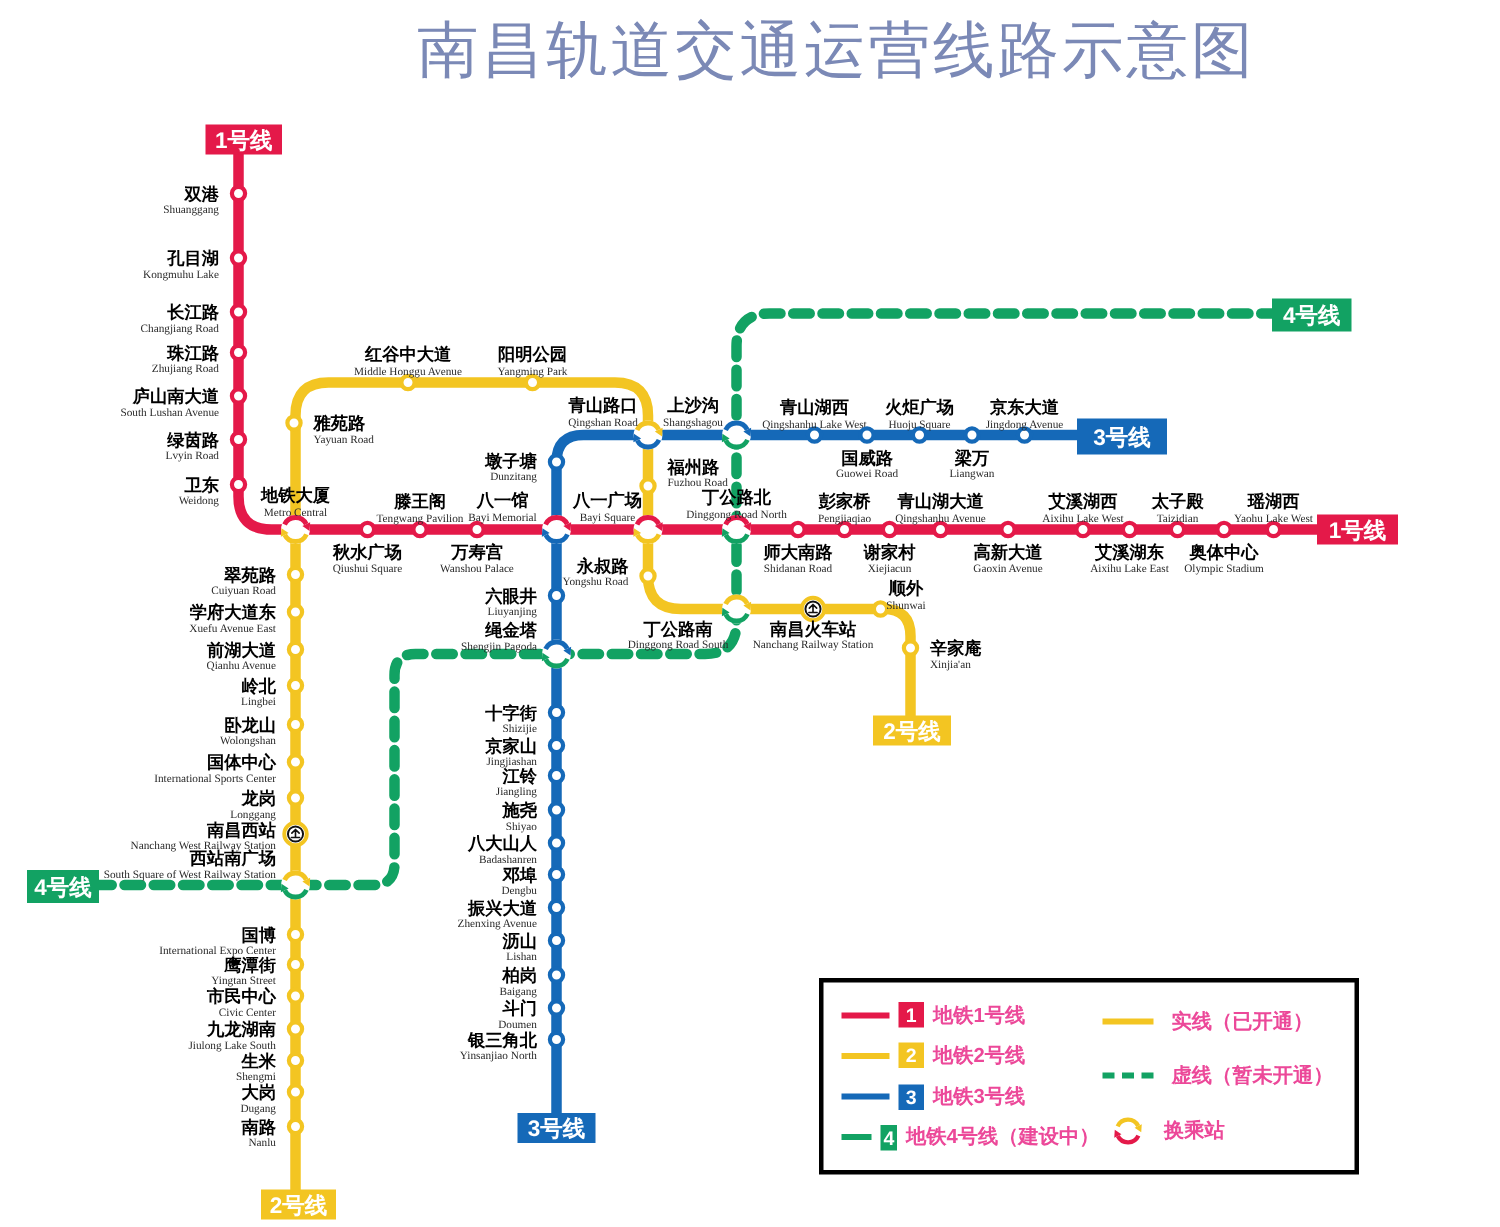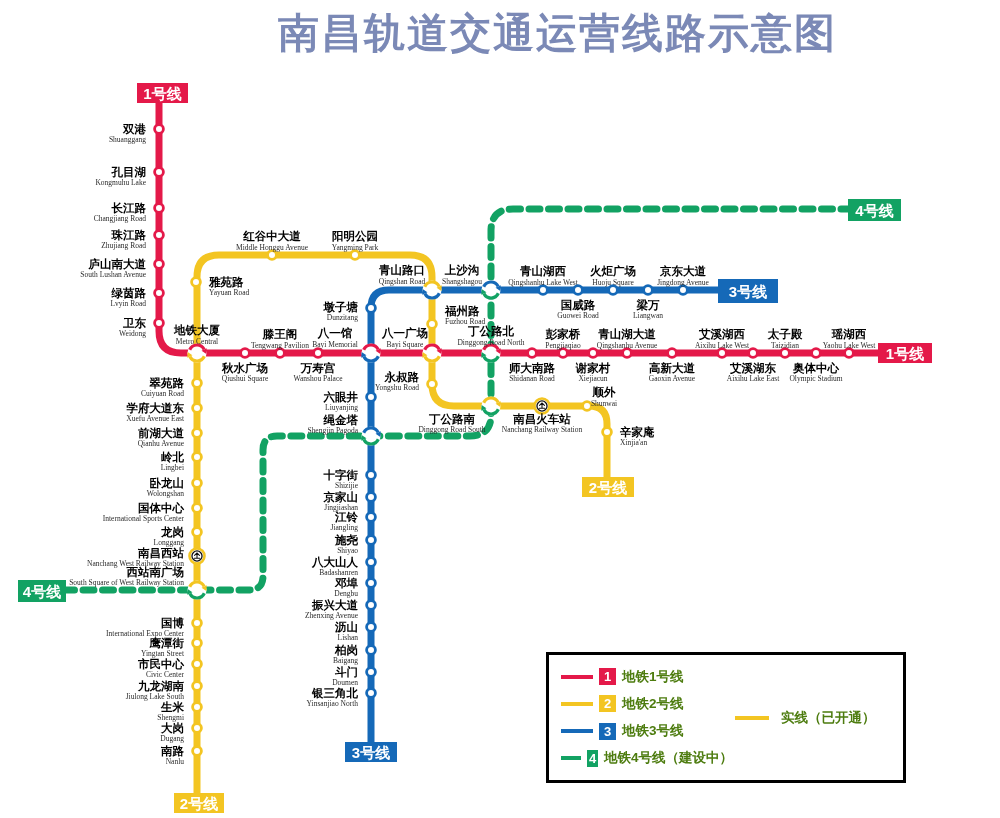--- a/index.html
+++ b/index.html
@@ -1,34 +1,34 @@
 <!DOCTYPE html>
 <html><head>
 <meta charset="utf-8">
 <style>
   html,body{margin:0;padding:0;background:#fff;}
   .stage{position:relative;width:1000px;height:818px;background:#fff;overflow:hidden;
          font-family:"Liberation Sans",sans-serif;}
   .title{position:absolute;left:115px;top:6px;width:885px;text-align:center;
-         font-weight:700;font-size:41px;letter-spacing:2px;}
+         font-weight:400;font-size:41px;letter-spacing:2px;}
   svg.map{position:absolute;left:0;top:0;}
   text.zh{font:700 11.5px "Liberation Sans",sans-serif;fill:#000;}
   text.en{font:7.5px "Liberation Serif","DejaVu Serif",serif;fill:#2a2a2a;}
   text.boxlabel{font:700 15px "Liberation Sans",sans-serif;fill:#fff;}
   
   .legend{position:absolute;left:546px;top:652px;width:360px;height:131px;
           border:3px solid #000;box-sizing:border-box;display:flex;background:#fff;}
   .lg-col{display:flex;flex-direction:column;justify-content:space-around;padding:8px 0;}
   .lg-left{width:172px;padding-left:12px;}
   .lg-right{flex:1;padding-left:2px;font-family:Liberation Mono, monospace;}
   .lg-row{display:flex;align-items:center;height:24px;}
   .lg-line{display:inline-block;width:32px;height:4px;margin-right:6px;}
   .lg-num{display:inline-block;width:17px;height:17px;margin-right:6px;text-align:center;
           line-height:17px;color:#fff;font-weight:700;font-size:13px;}
-  .lg-label{font-weight:700;font-size:13.5px;color:#4d7c0f;white-space:nowrap;}
+  .lg-label{font-weight:700;font-size:13.5px;color:#ec4899;white-space:nowrap;}
   .lg-solid{display:inline-block;width:34px;height:4px;margin-right:12px;}
   .lg-dashed{display:inline-block;width:34px;height:0;border-top:4px dashed #999;margin-right:12px;}
   .lg-icon{width:24px;height:24px;margin:0 12px 0 5px;}
 </style>
 </head>
 <body>
 
 <div class="stage">
   <div class="title" style="color: rgb(123, 137, 182);">南昌轨道交通运营线路示意图</div>
 
@@ -482,15 +482,30 @@
         <span class="lg-line" style="background: rgb(18, 162, 99);"></span>
         <span class="lg-num" style="background: rgb(18, 162, 99);">4</span>
         <span class="lg-label">地铁4号线（建设中）</span>
       </div>
     </div>
     <div class="lg-col lg-right">
       <div class="lg-row">
         <span class="lg-solid" style="background: rgb(243, 197, 34);"></span>
         <span class="lg-label">实线（已开通）</span>
       </div>
+      <div class="lg-row">
+        <span class="lg-dashed" style="border-color: rgb(18, 162, 99);"></span>
+        <span class="lg-label">虚线（暂未开通）</span>
+      </div>
+      <div class="lg-row">
+        <svg class="lg-icon" id="lg-transfer" viewBox="0 0 26 26">
+            <g>
+              <path d="M5.518005436585945 9.64444380868946 A8.2 8.2 0 0 1 20.347630479709306 9.359625522882737" stroke="#f3c522" stroke-width="3.1" fill="none"></path>
+              <polygon points="22.567371014536903,13.839888010510364 22.94618272253333,8.07217601268273 17.749078236885282,10.647075033082745" fill="#f3c522"></polygon>
+              <path d="M20.487329310560927 16.343635715088475 A8.2 8.2 0 0 1 5.658176692116165 16.652072085243343" stroke="#e41949" stroke-width="3.1" fill="none"></path>
+              <polygon points="3.4313034694068096,12.175350556045883 3.0616782051816385,17.94365855441477 8.254675179050693,15.360485616071918" fill="#e41949"></polygon>
+            </g>
+          </svg>
+        <span class="lg-label">换乘站</span>
+      </div>
     </div>
   </div>
 </div>
 
 </body></html>

